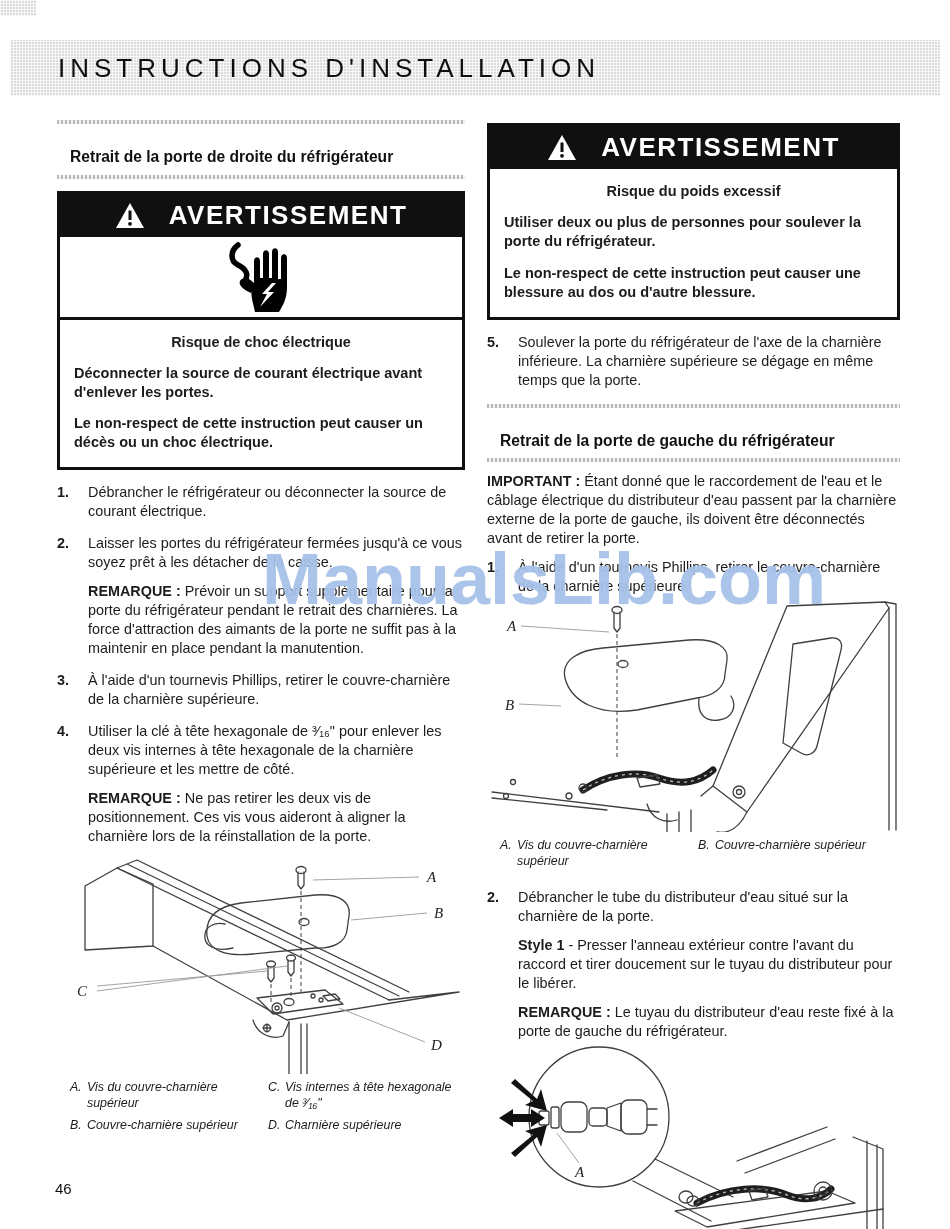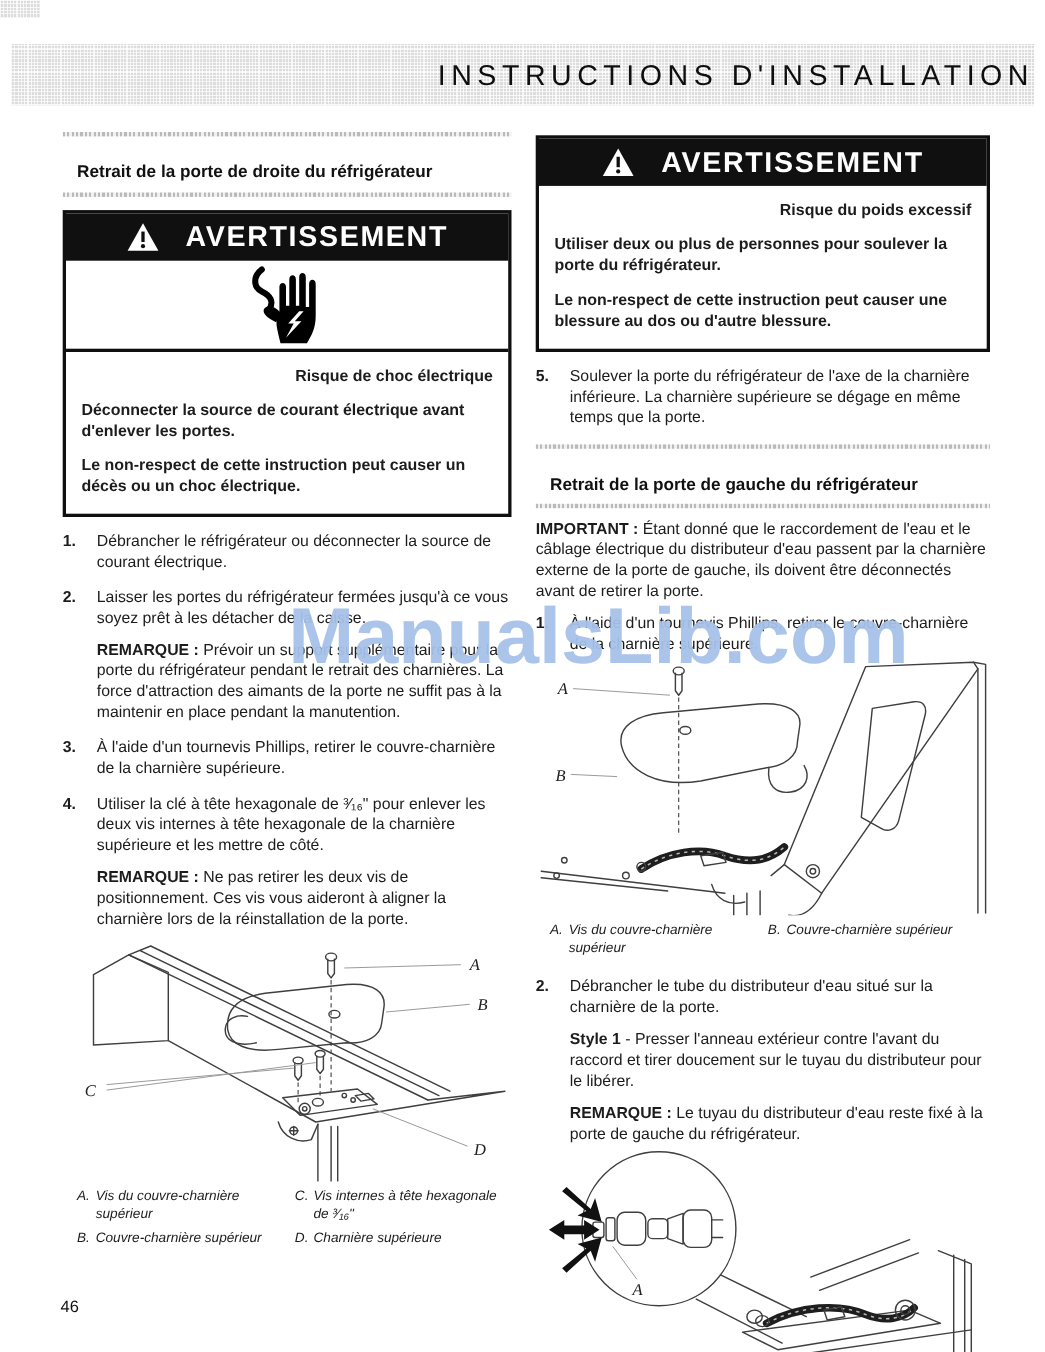--- a/index.html
+++ b/index.html
@@ -4,36 +4,36 @@
 <style>
   html,body{margin:0;padding:0;background:#fff;}
   .page{position:relative;width:950px;height:1229px;background:#ffffff;
         font-family:"Liberation Sans",sans-serif;color:#1c1c1c;overflow:hidden;}
   .hatch{background-color:#dcdcdc;
          background-image:
            repeating-linear-gradient(90deg, rgba(255,255,255,.75) 0 1px, transparent 1px 3px),
            repeating-linear-gradient(0deg, rgba(255,255,255,.75) 0 1px, transparent 1px 3px);}
   .corner-patch{position:absolute;left:0;top:0;width:36px;height:16px;}
   .header-banner{position:absolute;left:10px;top:40px;width:930px;height:56px;
-                 display:flex;align-items:center;justify-content:flex-end;}
+                 display:flex;align-items:center;}
   .header-title{font-size:26px;letter-spacing:5px;padding-left:48px;color:#0e0e0e;font-weight:500;}
 
   .col{position:absolute;font-size:14.4px;line-height:1.32;}
   .col-left{left:57px;top:120px;width:408px;}
   .col-right{left:487px;top:123px;width:413px;}
 
   .rule{height:4px;background:repeating-linear-gradient(90deg,#a8a8a8 0 2px,#ececec 2px 4px);opacity:.8;}
   .sec-heading{font-size:15.6px;font-weight:bold;padding:23px 0 7px 13px;color:#111;}
 
   .warn{border:3px solid #0f0f0f;}
   .warn-banner{background:#101010;color:#fff;height:43px;display:flex;align-items:center;justify-content:center;gap:24px;}
   .warn-title{font-size:26px;font-weight:800;letter-spacing:1.5px;}
   .warn-icon-area{height:80px;border-bottom:3px solid #0f0f0f;display:flex;align-items:center;justify-content:center;}
   .warn-body{padding:4px 14px 2px;}
-  .hazard{text-align:right;font-weight:bold;font-size:14.5px;margin:9px 0 12px;}
+  .hazard{text-align:center;font-weight:bold;font-size:14.5px;margin:9px 0 12px;}
   .warn-body p{font-weight:bold;font-size:14.5px;line-height:1.3;margin:0 0 13px;}
 
   .step{display:flex;margin-top:13px;}
   .step-num{width:31px;font-weight:bold;flex:none;}
   .step-body{flex:1;}
   .note{margin:10px 0 0 31px;}
   .b{font-weight:bold;}
 
   .diagram{display:block;margin-top:4px;}
   .caps-wrap{display:flex;padding-left:13px;margin-top:6px;gap:12px;}

